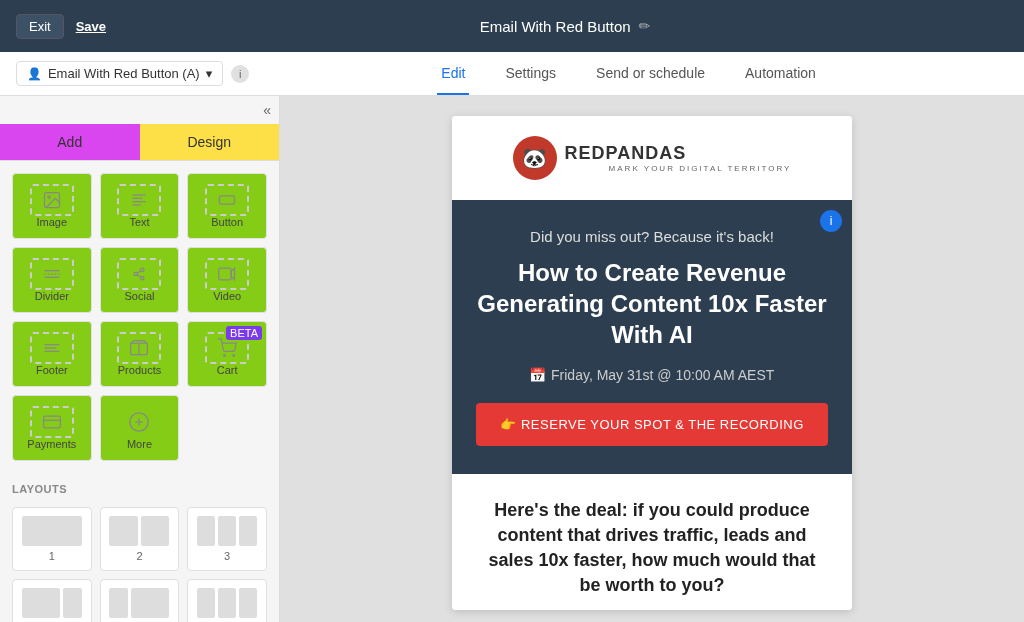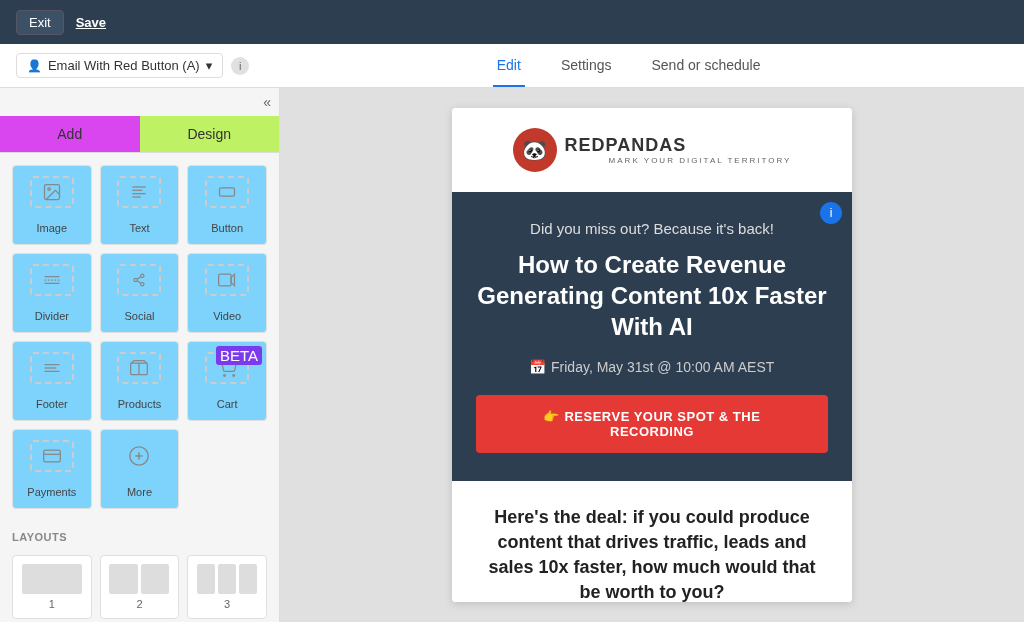--- a/index.html
+++ b/index.html
@@ -1,20 +1,20 @@
 <!DOCTYPE html>
 <html><head>
   <meta charset="utf-8">
   <style>
     * { box-sizing: border-box; margin: 0; padding: 0; }
     body { font-family: -apple-system, BlinkMacSystemFont, 'Segoe UI', sans-serif; background: #e8e8e8; overflow: hidden; }
 
     
     .top-bar {
-      display: flex; align-items: center; background: #2c3e50; height: 44px;
+      display: flex; align-items: center; background: #2c3e50; height: 52px;
       padding: 0 16px; gap: 16px;
     }
     .top-bar-left { display: flex; align-items: center; gap: 12px; }
     .exit-btn {
       background: #3d5166; color: #fff; border: 1px solid #556; border-radius: 4px;
       padding: 4px 12px; font-size: 13px; cursor: pointer;
     }
     .save-btn {
       background: transparent; color: #fff; border: none; font-size: 13px;
       font-weight: 600; cursor: pointer; text-decoration: underline;
@@ -56,36 +56,36 @@
     .sidebar-header {
       display: flex; justify-content: flex-end; padding: 6px 8px;
     }
     .collapse-btn { background: none; border: none; cursor: pointer; color: #666; font-size: 14px; }
 
     .tab-row {
       display: flex; border-bottom: 1px solid #ddd; background: #fff;
     }
     .tab-btn {
       flex: 1; padding: 10px 0; text-align: center; font-size: 14px;
-      color: #333; cursor: pointer; background: #bef264; border: none;
+      color: #333; cursor: pointer; background: #fde047; border: none;
     }
     .tab-btn.active { background: #d946ef; font-weight: 500; }
 
     .blocks-grid {
       display: grid; grid-template-columns: repeat(3, 1fr); gap: 8px; padding: 12px;
     }
     .block-item {
-      background: #7dd3fc; border: 1px solid #e0e0e0; border-radius: 4px;
+      background: #84cc16; border: 1px solid #e0e0e0; border-radius: 4px;
       padding: 10px 6px; display: flex; flex-direction: column;
-      align-items: center; gap: 14px; cursor: pointer; position: relative;
+      align-items: center; gap: 0; cursor: pointer; position: relative;
     }
     .block-label { font-size: 11px; color: #444; text-align: center; }
     .beta-badge {
       position: absolute; top: 4px; right: 4px;
-      background: #7c3aed; color: #fff; font-size: 15px;
+      background: #7c3aed; color: #fff; font-size: 11px;
       border-radius: 3px; padding: 1px 4px; margin-left: 20px;
     }
 
     .section-header {
       padding: 10px 12px 4px; font-size: 11px; font-weight: 700;
       color: #888; letter-spacing: 0.5px;
     }
     .layouts-grid {
       display: grid; grid-template-columns: repeat(3, 1fr); gap: 8px; padding: 8px 12px;
     }
@@ -128,21 +128,21 @@
       position: absolute; top: 10px; right: 10px; width: 22px; height: 22px;
       border-radius: 50%; background: #1a73e8; color: #fff; font-size: 12px;
       display: flex; align-items: center; justify-content: center; cursor: pointer;
     }
     .hero-subtitle { font-size: 15px; color: #ddd; margin-bottom: 12px; }
     .hero-title { font-size: 24px; font-weight: 800; line-height: 1.3; margin-bottom: 16px; }
     .hero-date { font-size: 14px; color: #ccc; margin-bottom: 20px; }
     .hero-cta {
       display: inline-block; background: #e53935; color: #fff;
       padding: 14px 24px; border-radius: 4px; font-size: 13px;
-      font-weight: 700; letter-spacing: 0.5px; cursor: pointer;
+      font-weight: 400; letter-spacing: 0.5px; cursor: pointer;
       text-align: center; width: 100%;
     }
 
     .email-body { background: #fff; padding: 24px; }
     .body-headline {
       font-size: 18px; font-weight: 700; color: #222; text-align: center;
       line-height: 1.4; margin-bottom: 18px;
     }
 
     
@@ -151,34 +151,39 @@
       display: flex; align-items: center; justify-content: center;
     }
   </style>
 </head>
 <body>
 
 <div class="top-bar">
   <div class="top-bar-left">
     <button class="exit-btn">Exit</button>
     <button class="save-btn">Save</button>
+  </div>
+  <div class="top-bar-center">
+    <span class="page-title">Email With Red Button</span>
+    <span class="edit-icon">✏</span>
   </div>
 </div>
 
 <div class="second-bar">
   <div class="variant-selector">
     <span class="person-icon">👤</span>
     <span>Email With Red Button (A)</span>
     <span>▾</span>
   </div>
   <div class="info-icon">i</div>
   <nav class="nav-tabs">
     <span class="nav-tab active">Edit</span>
     <span class="nav-tab">Settings</span>
     <span class="nav-tab">Send or schedule</span>
+    <span class="nav-tab">Automation</span>
   </nav>
 </div>
 
 <div class="main-layout">
 
   <div class="sidebar">
     <div class="sidebar-header">
       <button class="collapse-btn">«</button>
     </div>
     <div class="tab-row">

